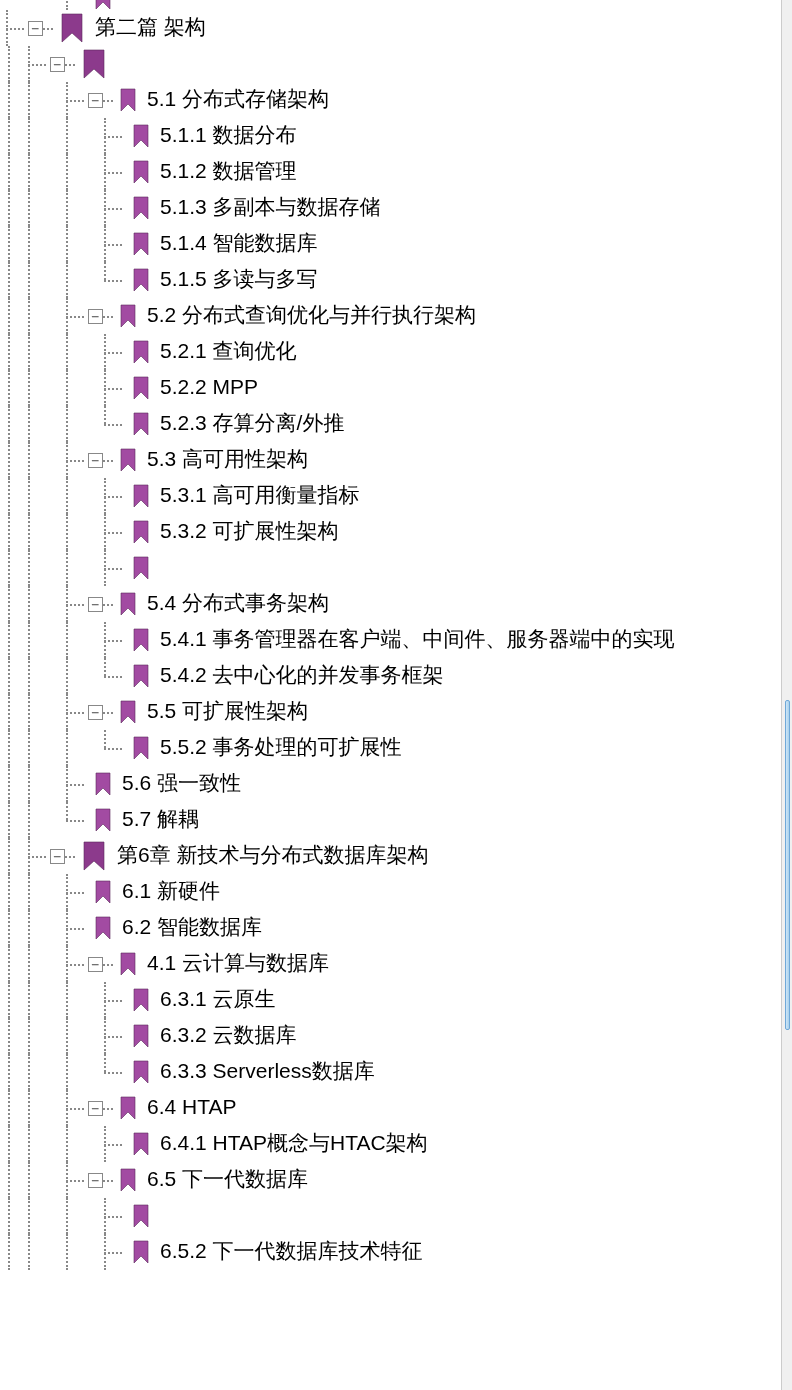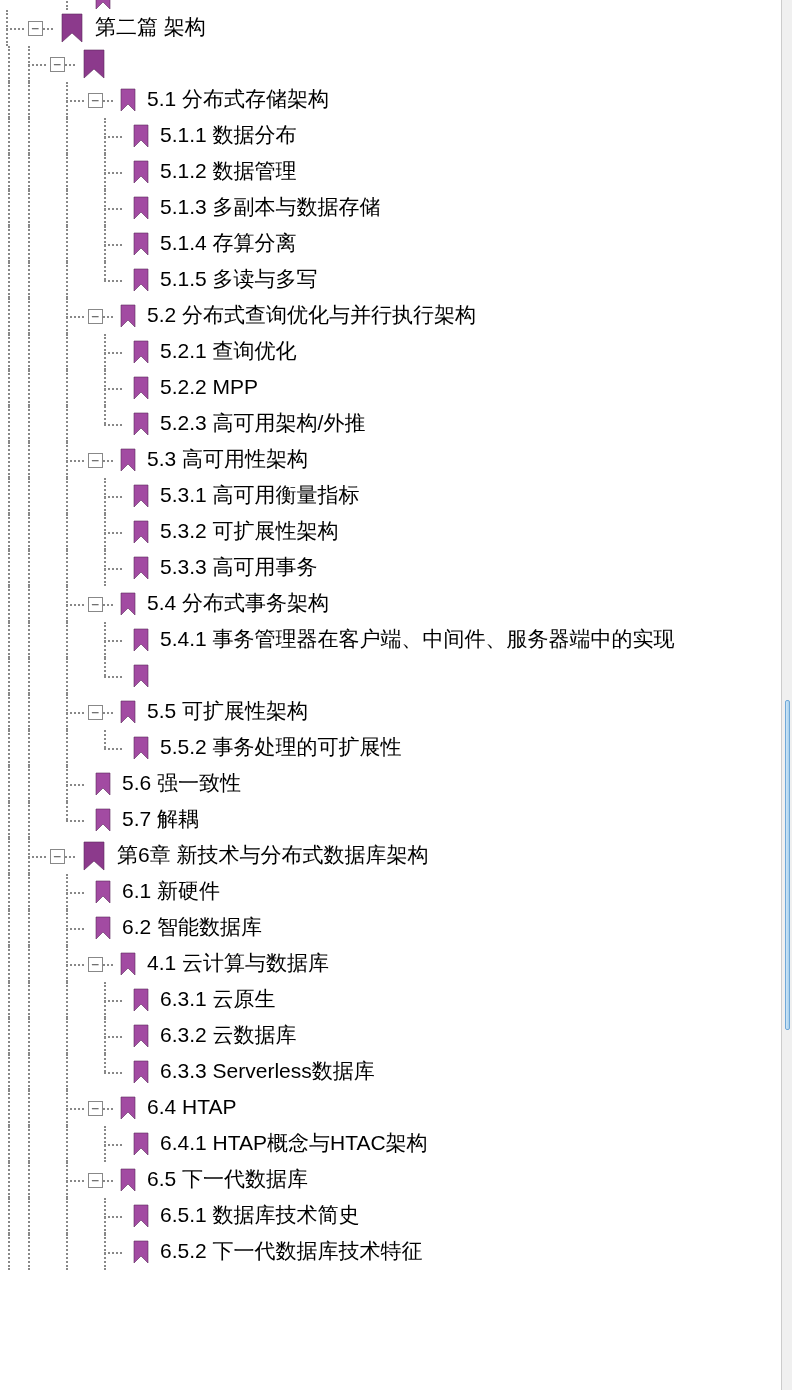--- a/index.html
+++ b/index.html
@@ -225,21 +225,21 @@
       </span>
       <span class="indent" style="width: 28px; position: relative;">
         <span class="vline" style="left: 6px;"></span>
         <span style="position: absolute; left: 6px; top: 50%; width: 18px; border-top: 2px dotted rgb(136, 136, 136);"></span>
       </span>
       <span class="bmk">
         <svg width="18" height="24" viewBox="0 0 18 24">
           <path d="M2 1 H16 V23 L9 16 L2 23 Z" fill="#a24ba2" stroke="#5a2a5a" stroke-width="0.6"></path>
         </svg>
       </span>
-      <span class="label">5.1.4 存算分离</span>
+      <span class="label">5.1.4 智能数据库</span>
     </div>
     <div class="node">
       <span class="indent" style="width: 22px;">
         <span class="vline" style="left: 8px;"></span>
       </span>
       <span class="indent" style="width: 38px;">
         <span class="vline" style="left: 6px;"></span>
       </span>
       <span class="indent" style="width: 38px;">
         <span class="vline" style="left: 6px;"></span>
@@ -329,21 +329,21 @@
       </span>
       <span class="indent" style="width: 28px; position: relative;">
         <span class="vline half-top" style="left: 6px;"></span>
         <span style="position: absolute; left: 6px; top: 50%; width: 18px; border-top: 2px dotted rgb(136, 136, 136);"></span>
       </span>
       <span class="bmk">
         <svg width="18" height="24" viewBox="0 0 18 24">
           <path d="M2 1 H16 V23 L9 16 L2 23 Z" fill="#a24ba2" stroke="#5a2a5a" stroke-width="0.6"></path>
         </svg>
       </span>
-      <span class="label">5.2.3 高可用架构/外推</span>
+      <span class="label">5.2.3 存算分离/外推</span>
     </div>
     <div class="node">
       <span class="indent" style="width: 22px;">
         <span class="vline" style="left: 8px;"></span>
       </span>
       <span class="indent" style="width: 38px;">
         <span class="vline" style="left: 6px;"></span>
       </span>
       <span class="indent" style="width: 28px; position: relative;">
         <span class="vline" style="left: 6px;"></span>
@@ -412,21 +412,20 @@
       </span>
       <span class="indent" style="width: 28px; position: relative;">
         <span class="vline" style="left: 6px;"></span>
         <span style="position: absolute; left: 6px; top: 50%; width: 18px; border-top: 2px dotted rgb(136, 136, 136);"></span>
       </span>
       <span class="bmk">
         <svg width="18" height="24" viewBox="0 0 18 24">
           <path d="M2 1 H16 V23 L9 16 L2 23 Z" fill="#a24ba2" stroke="#5a2a5a" stroke-width="0.6"></path>
         </svg>
       </span>
-      <span class="label">5.3.3 高可用事务</span>
     </div>
     <div class="node">
       <span class="indent" style="width: 22px;">
         <span class="vline" style="left: 8px;"></span>
       </span>
       <span class="indent" style="width: 38px;">
         <span class="vline" style="left: 6px;"></span>
       </span>
       <span class="indent" style="width: 28px; position: relative;">
         <span class="vline" style="left: 6px;"></span>
@@ -474,20 +473,21 @@
       </span>
       <span class="indent" style="width: 28px; position: relative;">
         <span class="vline half-top" style="left: 6px;"></span>
         <span style="position: absolute; left: 6px; top: 50%; width: 18px; border-top: 2px dotted rgb(136, 136, 136);"></span>
       </span>
       <span class="bmk">
         <svg width="18" height="24" viewBox="0 0 18 24">
           <path d="M2 1 H16 V23 L9 16 L2 23 Z" fill="#a24ba2" stroke="#5a2a5a" stroke-width="0.6"></path>
         </svg>
       </span>
+      <span class="label">5.4.2 去中心化的并发事务框架</span>
     </div>
     <div class="node">
       <span class="indent" style="width: 22px;">
         <span class="vline" style="left: 8px;"></span>
       </span>
       <span class="indent" style="width: 38px;">
         <span class="vline" style="left: 6px;"></span>
       </span>
       <span class="indent" style="width: 28px; position: relative;">
         <span class="vline" style="left: 6px;"></span>
@@ -768,21 +768,20 @@
       </span>
       <span class="indent" style="width: 28px; position: relative;">
         <span class="vline" style="left: 6px;"></span>
         <span style="position: absolute; left: 6px; top: 50%; width: 18px; border-top: 2px dotted rgb(136, 136, 136);"></span>
       </span>
       <span class="bmk">
         <svg width="18" height="24" viewBox="0 0 18 24">
           <path d="M2 1 H16 V23 L9 16 L2 23 Z" fill="#a24ba2" stroke="#5a2a5a" stroke-width="0.6"></path>
         </svg>
       </span>
-      <span class="label">6.5.1 数据库技术简史</span>
     </div>
     <div class="node">
       <span class="indent" style="width: 22px;">
         <span class="vline" style="left: 8px;"></span>
       </span>
       <span class="indent" style="width: 38px;">
         <span class="vline" style="left: 6px;"></span>
       </span>
       <span class="indent" style="width: 38px;">
         <span class="vline" style="left: 6px;"></span>

